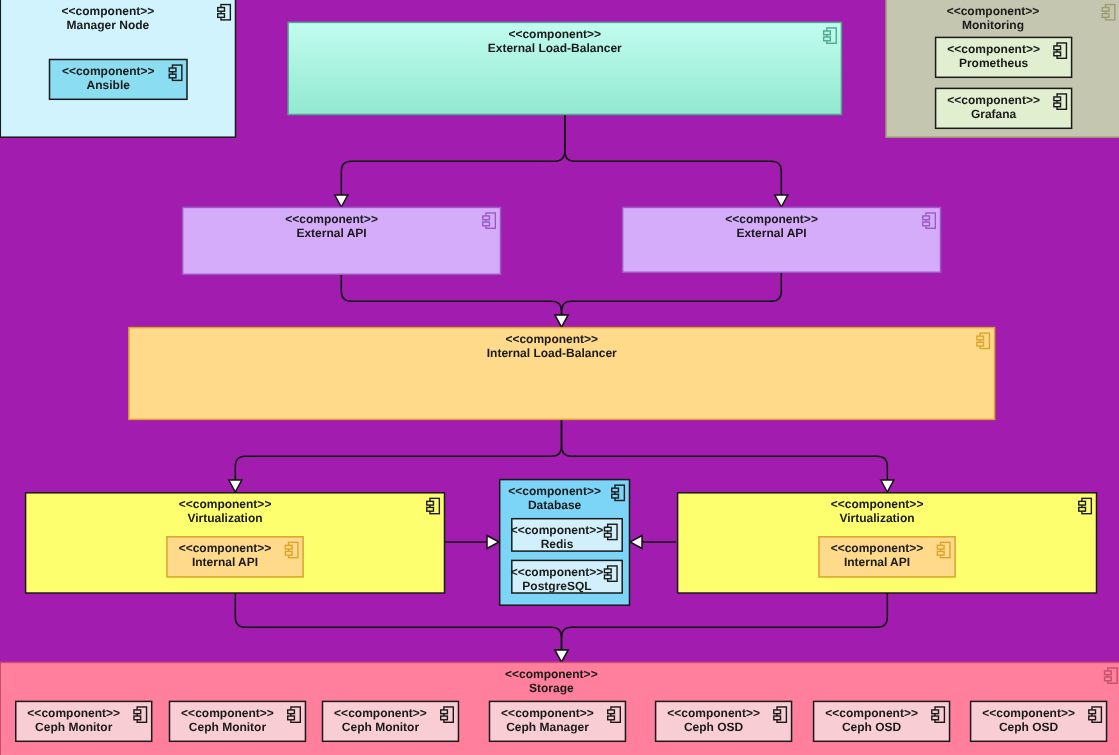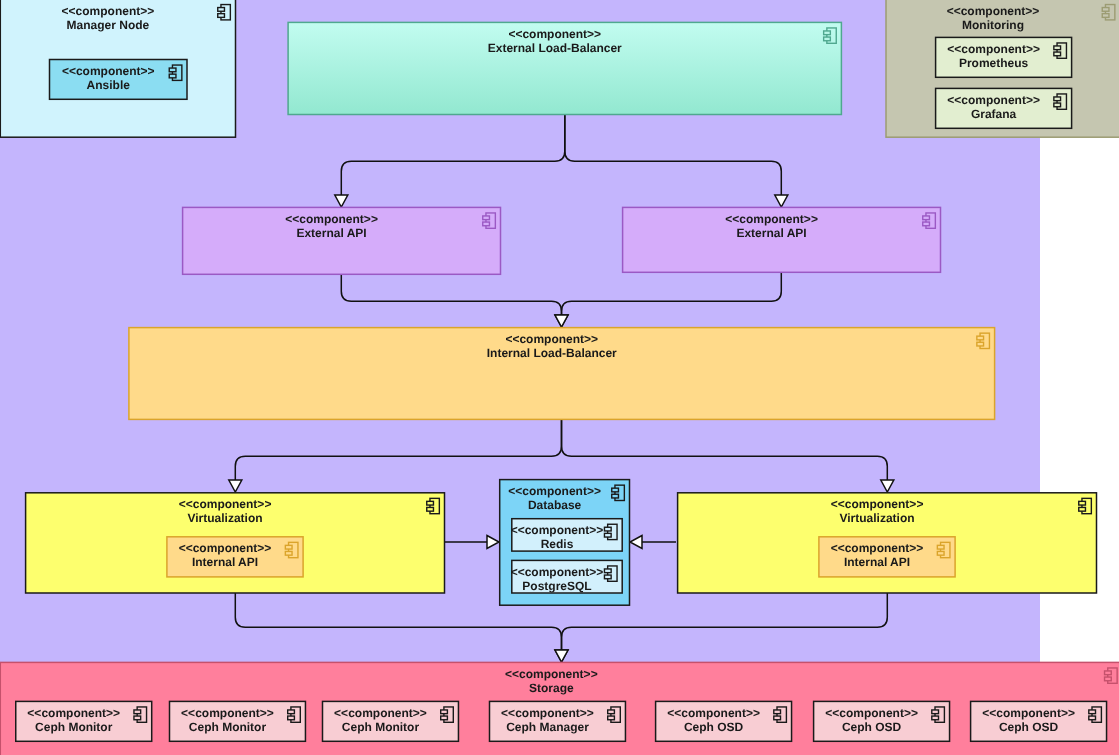--- a/index.html
+++ b/index.html
@@ -1,21 +1,21 @@
 <!DOCTYPE html>
 <html><head>
 <meta charset="utf-8">
 <title>UML Component Diagram</title>
 <style>
   html,body{margin:0;padding:0;background:#ffffff;}
   body{width:1119px;height:755px;overflow:hidden;
        font-family:"Liberation Sans",sans-serif;
        -webkit-font-smoothing:antialiased;
        text-rendering:geometricPrecision;}
-  #stage{position:relative;width:1040px;height:755px;background:#c4b5fd;}
+  #stage{position:relative;width:1119px;height:755px;background:#a21caf;}
   svg#canvas{position:absolute;left:0;top:0;width:1119px;height:755px;display:block;}
   .cmp-label{font-family:"Liberation Sans",sans-serif;font-size:12px;font-weight:bold;
              text-anchor:middle;dominant-baseline:auto;
              -webkit-font-smoothing:antialiased;}
   svg#canvas{will-change:transform;}
   svg#canvas text{-webkit-font-smoothing:antialiased;}
 </style>
 </head>
 <body>
 

